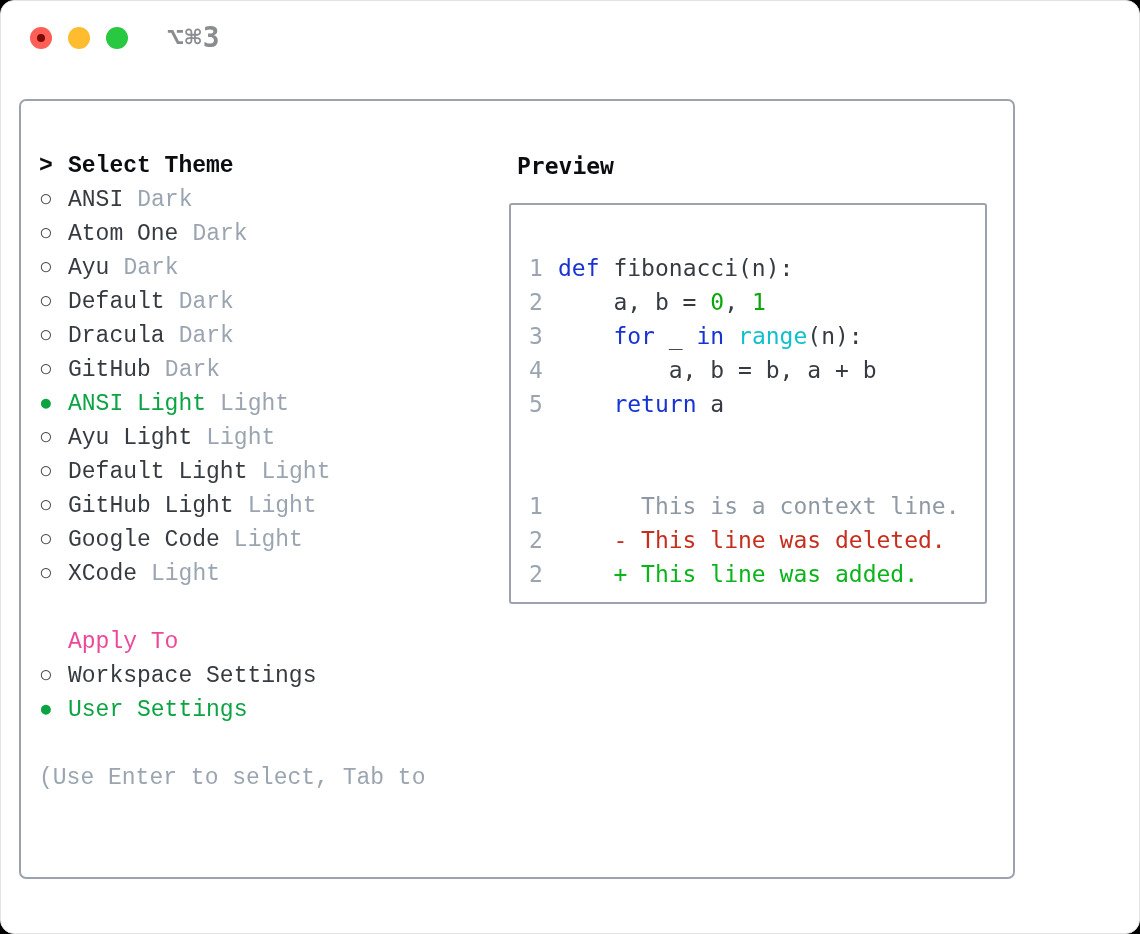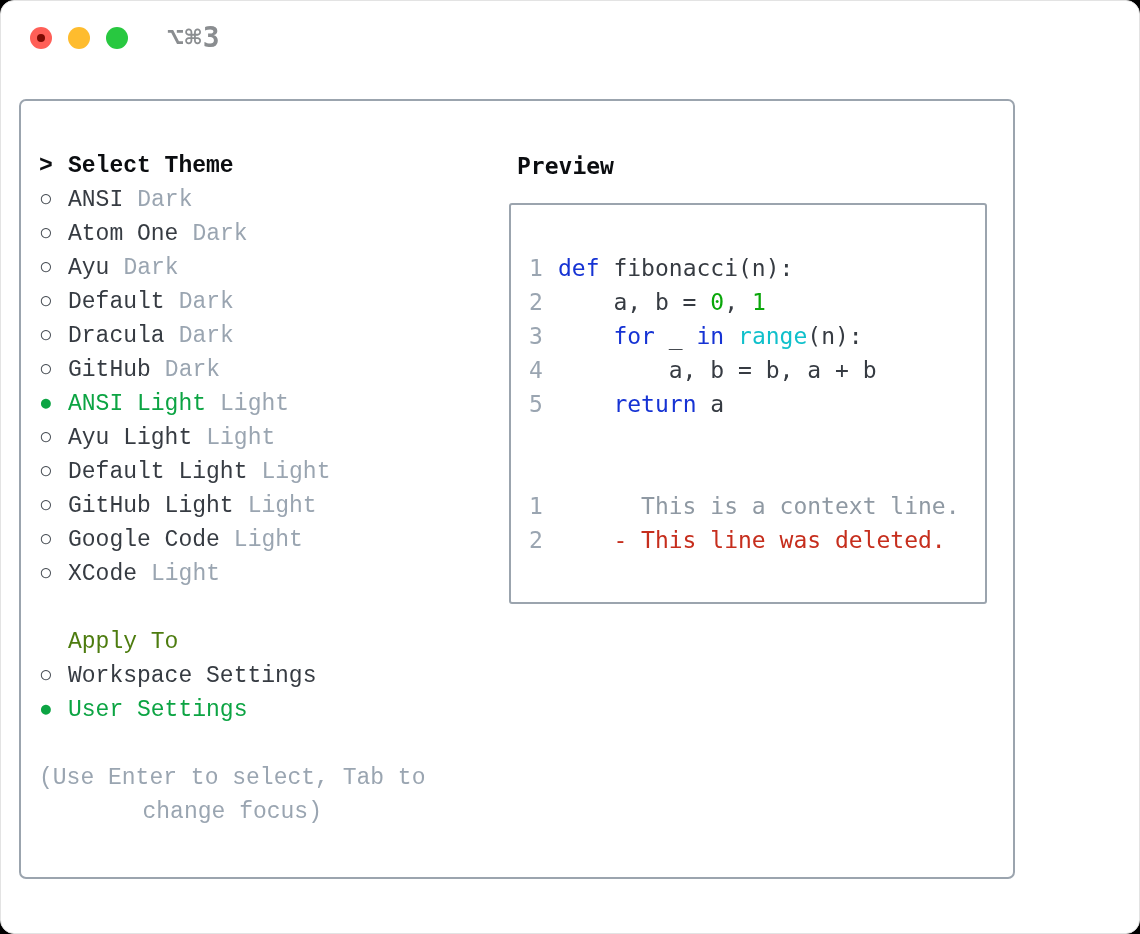--- a/index.html
+++ b/index.html
@@ -25,21 +25,21 @@
   
   .row{height:34px;line-height:34px;font-size:23px;white-space:pre;color:var(--text-dark,#363b42);}
 
   
   .left-col{position:absolute;left:38px;top:148px;font-family:Liberation Mono, monospace;}
   .marker{display:inline-block;width:29px;color:#464c53;}
   .tag{color:var(--muted-gray,#9aa5b1);margin-left:14px;}
   .header-row{font-weight:bold;color:#0b0d10;}
   .header-row .marker{color:#0b0d10;font-weight:bold;}
   .selected .marker,.selected .name{color:var(--accent-green,#0ca443);}
-  .subheader{color:#4d7c0f;padding-left:29px;}
+  .subheader{color:#ec4899;padding-left:29px;}
   .hint{color:var(--muted-gray,#9aa5b1);text-align:center;}
   .spacer-row{height:34px;}
 
   
   .preview-label{position:absolute;left:516px;top:148px;height:34px;line-height:34px;
                  font-size:23px;font-weight:bold;color:#0b0d10;}
   .preview-box{position:absolute;left:508px;top:202px;width:478px;height:401px;box-sizing:border-box;
                border:2px solid var(--border-gray,#9ba4ae);border-radius:3px;background:#fff;}
   .code{position:absolute;left:528px;top:250px;}
   .lnum{display:inline-block;width:29px;color:var(--muted-gray,#9aa5b1);}
@@ -82,31 +82,31 @@
     <div class="row"><span class="marker">○</span><span class="name">Google Code</span><span class="tag">Light</span></div>
     <div class="row"><span class="marker">○</span><span class="name">XCode</span><span class="tag">Light</span></div>
 
     <div class="spacer-row"></div>
     <div class="row subheader">Apply To</div>
     <div class="row"><span class="marker">○</span><span class="name">Workspace Settings</span></div>
     <div class="row selected"><span class="marker">●</span><span class="name">User Settings</span></div>
 
     <div class="spacer-row"></div>
     <div class="row hint">(Use Enter to select, Tab to</div>
-    <div class="row hint">change focus)</div>
   </div>
 
   <div class="preview-label">Preview</div>
   <div class="preview-box"></div>
 
   <div class="code">
     <div class="row"><span class="lnum">1</span><span class="kw">def</span><span> fibonacci(n):</span></div>
     <div class="row"><span class="lnum">2</span><span>    a, b = </span><span class="numlit">0</span><span>, </span><span class="numlit">1</span></div>
     <div class="row"><span class="lnum">3</span><span>    </span><span class="kw">for</span><span> _ </span><span class="kw">in</span><span> </span><span class="bi">range</span><span>(n):</span></div>
     <div class="row"><span class="lnum">4</span><span>        a, b = b, a + b</span></div>
     <div class="row"><span class="lnum">5</span><span>    </span><span class="kw">return</span><span> a</span></div>
     <div class="row"></div>
     <div class="row"></div>
     <div class="row"><span class="lnum">1</span><span class="ctx">      This is a context line.</span></div>
     <div class="row"><span class="lnum">2</span><span class="del">    - This line was deleted.</span></div>
+    <div class="row"><span class="lnum">2</span><span class="add">    + This line was added.</span></div>
   </div>
 
 </div>
 
 </body></html>

